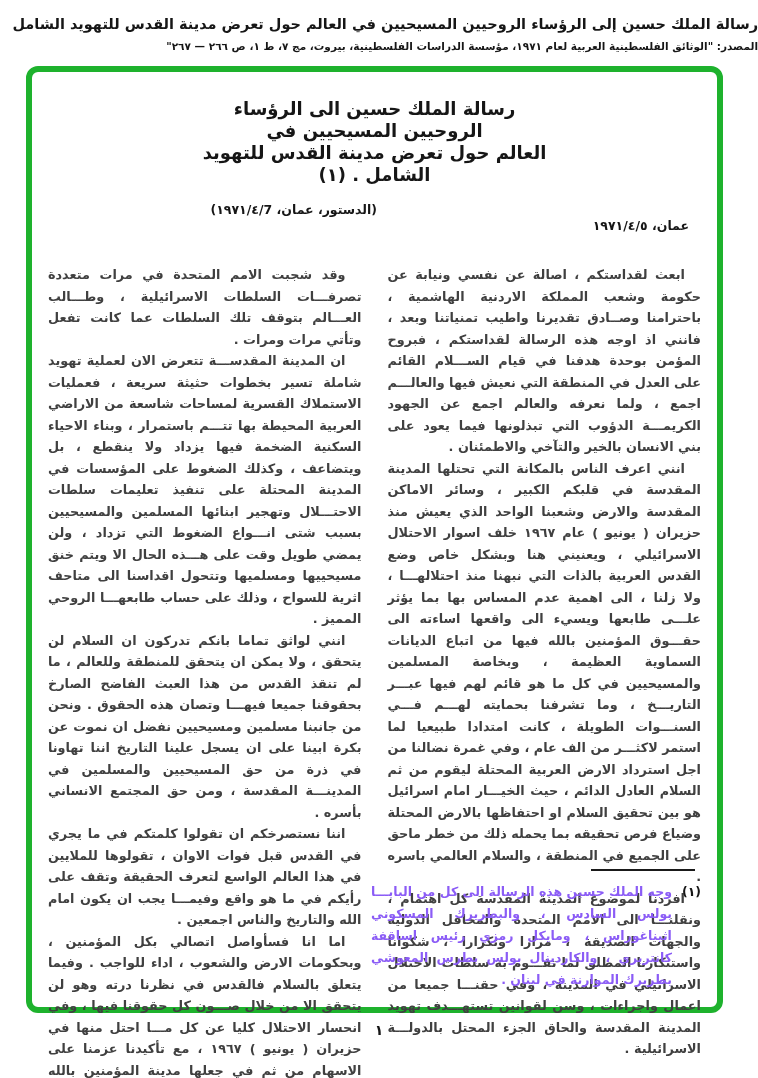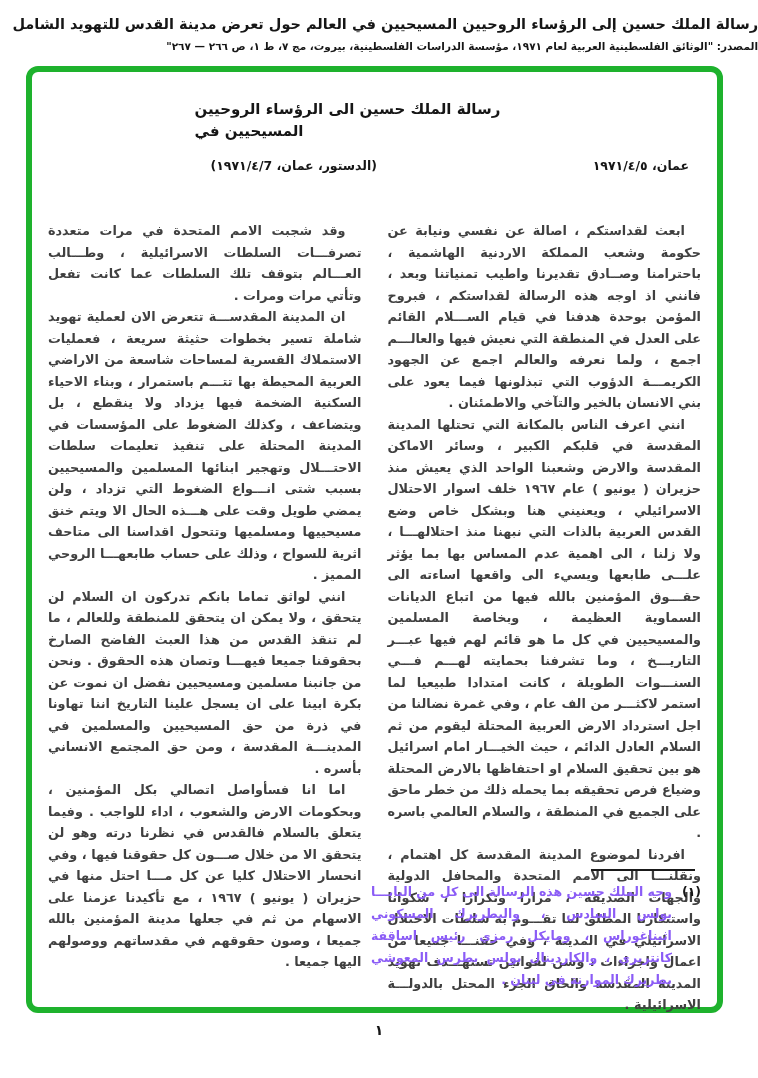--- a/index.html
+++ b/index.html
@@ -32,29 +32,29 @@
     border-radius:12px;
     background:#ffffff;
   }
   .doc-inner {
     position:relative; width:100%; height:100%;
     padding:26px 10px 0 10px;
     direction:rtl;
   }
   
   .doc-title {
-    text-align:left;
-    font-size:15px; font-weight:bold; line-height:22px;
+    text-align:center;
+    font-size:18px; font-weight:bold; line-height:22px;
     width:360px; margin:0 auto;
   }
   .dateline {
     position:relative; height:22px; margin-top:16px;
     font-size:12.5px; font-weight:bold;
   }
-  .dateline-place { position:absolute; right:18px; top:0; }
+  .dateline-place { position:absolute; right:18px; top:16px; }
   .dateline-paper { position:absolute; right:330px; top:0; }
   
   .columns {
     display:flex; gap:26px;
     margin-top:40px; padding:0 6px;
   }
   .col { flex:1 1 0; min-width:0; }
   .col p {
     direction:rtl;
     text-align:justify;
@@ -92,38 +92,40 @@
 <div class="top-header">
   <div class="top-title">رسالة الملك حسين إلى الرؤساء الروحيين المسيحيين في العالم حول تعرض مدينة القدس للتهويد الشامل</div>
   <div class="top-source">المصدر: "الوثائق الفلسطينية العربية لعام ١٩٧١، مؤسسة الدراسات الفلسطينية، بيروت، مج ٧، ط ١، ص ٢٦٦ — ٢٦٧"</div>
 </div>
 
 <div class="doc-frame">
   <div class="doc-inner">
 
     <div class="doc-title">
       <div>رسالة الملك حسين الى الرؤساء الروحيين المسيحيين في</div>
+      <div>العالم حول تعرض مدينة القدس للتهويد الشامل . (١)</div>
     </div>
 
     <div class="dateline">
       <span class="dateline-place">عمان، ١٩٧١/٤/٥</span>
       <span class="dateline-paper">(الدستور، عمان، ١٩٧١/٤/7)</span>
     </div>
 
     <div class="columns">
 
       <div class="col">
         <p>ابعث لقداستكم ، اصالة عن نفسي ونيابة عن حكومة وشعب المملكة الاردنية الهاشمية ، باحترامنا وصــادق تقديرنا واطيب تمنياتنا وبعد ، فانني اذ اوجه هذه الرسالة لقداستكم ، فبروح المؤمن بوحدة هدفنا في قيام الســـلام القائم على العدل في المنطقة التي نعيش فيها والعالـــم اجمع ، ولما نعرفه والعالم اجمع عن الجهود الكريمـــة الدؤوب التي تبذلونها فيما يعود على بني الانسان بالخير والتآخي والاطمئنان .</p>
         <p>انني اعرف الناس بالمكانة التي تحتلها المدينة المقدسة في قلبكم الكبير ، وسائر الاماكن المقدسة والارض وشعبنا الواحد الذي يعيش منذ حزيران ( يونيو ) عام ١٩٦٧ خلف اسوار الاحتلال الاسرائيلي ، ويعنيني هنا وبشكل خاص وضع القدس العربية بالذات التي نبهنا منذ احتلالهـــا ، ولا زلنا ، الى اهمية عدم المساس بها بما يؤثر علـــى طابعها ويسيء الى واقعها اساءته الى حقـــوق المؤمنين بالله فيها من اتباع الديانات السماوية العظيمة ، وبخاصة المسلمين والمسيحيين في كل ما هو قائم لهم فيها عبـــر التاريـــخ ، وما تشرفنا بحمايته لهـــم فـــي السنـــوات الطويلة ، كانت امتدادا طبيعيا لما استمر لاكثـــر من الف عام ، وفي غمرة نضالنا من اجل استرداد الارض العربية المحتلة ليقوم من ثم السلام العادل الدائم ، حيث الخيـــار امام اسرائيل هو بين تحقيق السلام او احتفاظها بالارض المحتلة وضياع فرص تحقيقه بما يحمله ذلك من خطر ماحق على الجميع في المنطقة ، والسلام العالمي باسره .</p>
         <p>افردنا لموضوع المدينة المقدسة كل اهتمام ، ونقلنـــا الى الامم المتحدة والمحافل الدولية والجهات الصديقة ، مرارا وتكرارا ، شكوانا واستنكارنا المطلق لما تقـــوم به سلطات الاحتلال الاسرائيلي في المدينة ، وفي حقنـــا جميعا من اعمال واجراءات ، وسن لقوانين تستهـــدف تهويد المدينة المقدسة والحاق الجزء المحتل بالدولـــة الاسرائيلية .</p>
       </div>
       <div class="col">
         <p>وقد شجبت الامم المتحدة في مرات متعددة تصرفـــات السلطات الاسرائيلية ، وطـــالب العـــالم بتوقف تلك السلطات عما كانت تفعل وتأتي مرات ومرات .</p>
         <p>ان المدينة المقدســـة تتعرض الان لعملية تهويد شاملة تسير بخطوات حثيثة سريعة ، فعمليات الاستملاك القسرية لمساحات شاسعة من الاراضي العربية المحيطة بها تتـــم باستمرار ، وبناء الاحياء السكنية الضخمة فيها يزداد ولا ينقطع ، بل ويتضاعف ، وكذلك الضغوط على المؤسسات في المدينة المحتلة على تنفيذ تعليمات سلطات الاحتـــلال وتهجير ابنائها المسلمين والمسيحيين بسبب شتى انـــواع الضغوط التي تزداد ، ولن يمضي طويل وقت على هـــذه الحال الا ويتم خنق مسيحييها ومسلميها وتتحول اقداسنا الى متاحف اثرية للسواح ، وذلك على حساب طابعهـــا الروحي المميز .</p>
         <p>انني لواثق تماما بانكم تدركون ان السلام لن يتحقق ، ولا يمكن ان يتحقق للمنطقة وللعالم ، ما لم تنقذ القدس من هذا العبث الفاضح الصارخ بحقوقنا جميعا فيهـــا وتصان هذه الحقوق . ونحن من جانبنا مسلمين ومسيحيين نفضل ان نموت عن بكرة ابينا على ان يسجل علينا التاريخ اننا تهاونا في ذرة من حق المسيحيين والمسلمين في المدينـــة المقدسة ، ومن حق المجتمع الانساني بأسره .</p>
+        <p>اننا نستصرخكم ان تقولوا كلمتكم في ما يجري في القدس قبل فوات الاوان ، تقولوها للملايين في هذا العالم الواسع لتعرف الحقيقة وتقف على رأيكم في ما هو واقع وفيمـــا يجب ان يكون امام الله والتاريخ والناس اجمعين .</p>
         <p>اما انا فسأواصل اتصالي بكل المؤمنين ، وبحكومات الارض والشعوب ، اداء للواجب . وفيما يتعلق بالسلام فالقدس في نظرنا درته وهو لن يتحقق الا من خلال صـــون كل حقوقنا فيها ، وفي انحسار الاحتلال كليا عن كل مـــا احتل منها في حزيران ( يونيو ) ١٩٦٧ ، مع تأكيدنا عزمنا على الاسهام من ثم في جعلها مدينة المؤمنين بالله جميعا ، وصون حقوقهم في مقدساتهم ووصولهم اليها جميعا .</p>
       </div>
     </div>
 
     <div class="footnote-area">
       <div class="footnote-rule"></div>
       <div class="footnote">
         <span class="footnote-marker">(١)</span>
         <span class="footnote-text">وجه الملك حسين هذه الرسالة الى كل من البابـــا بولس السادس ، والبطريرك المسكوني اثيناغوراس ، ومايكل رمزي رئيس اساقفة كانتربري ، والكاردينال بولس بطرس المعوشي بطريرك الموارنة في لبنان .</span>
       </div>

